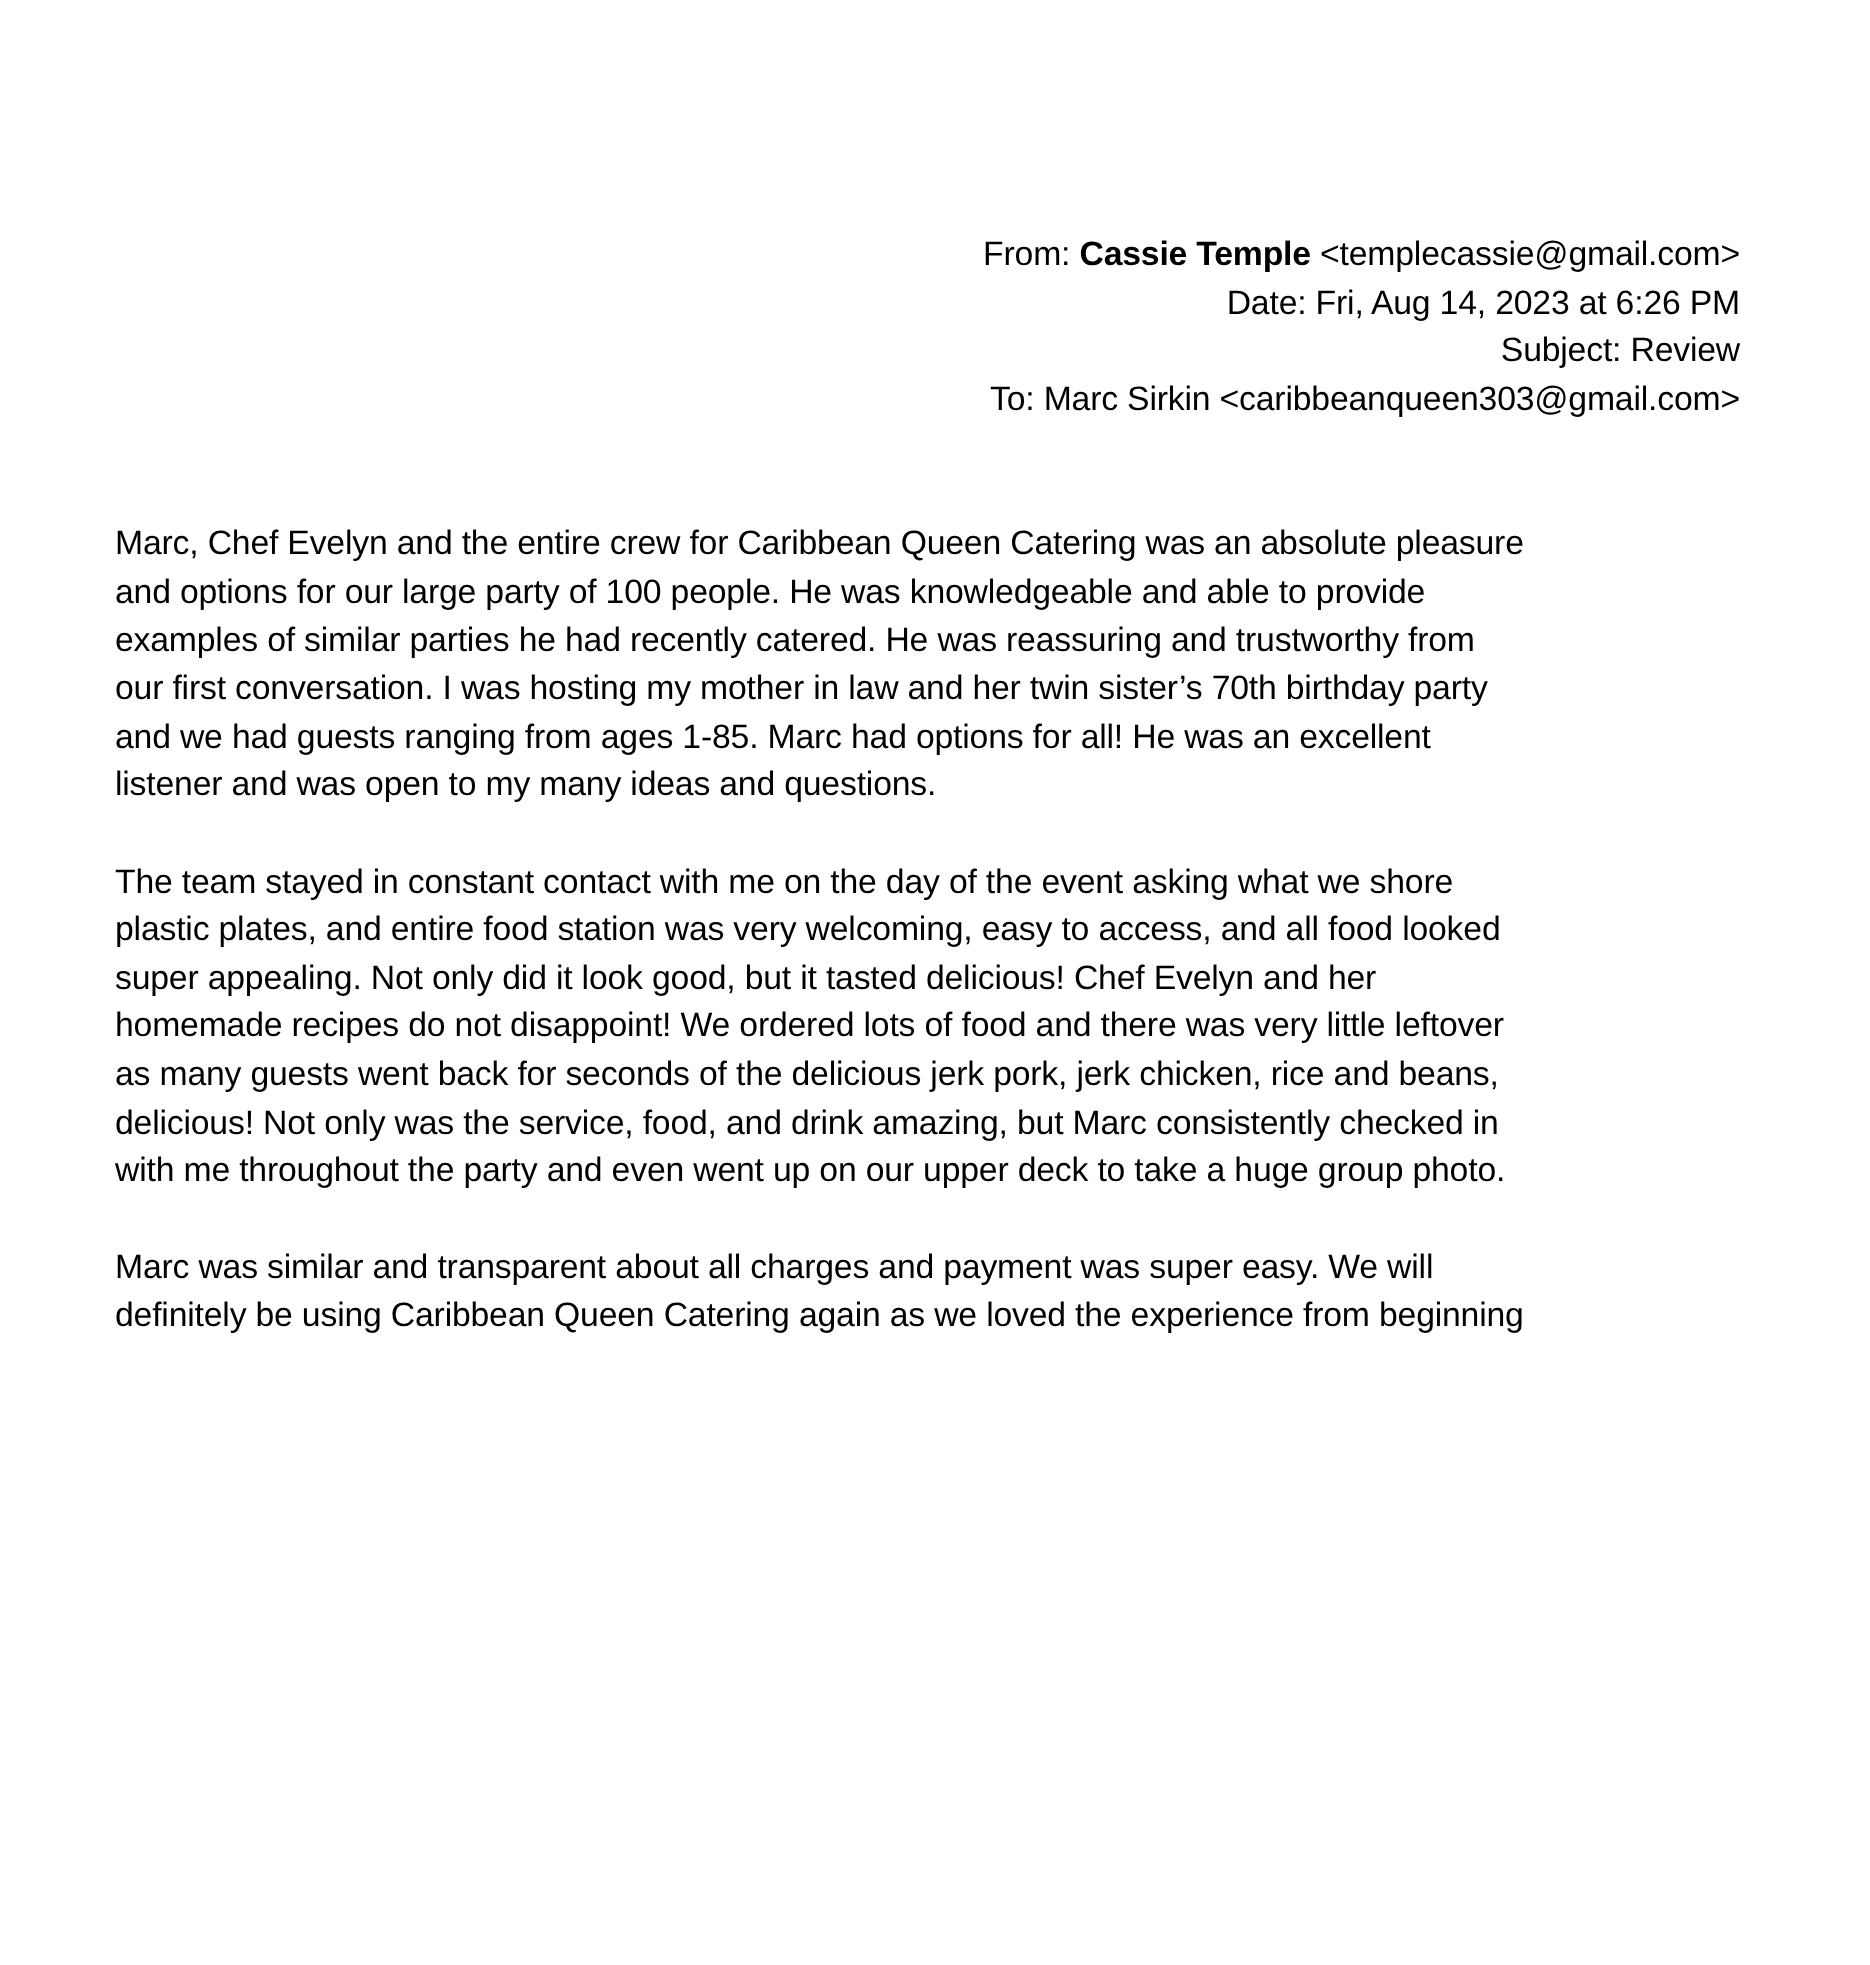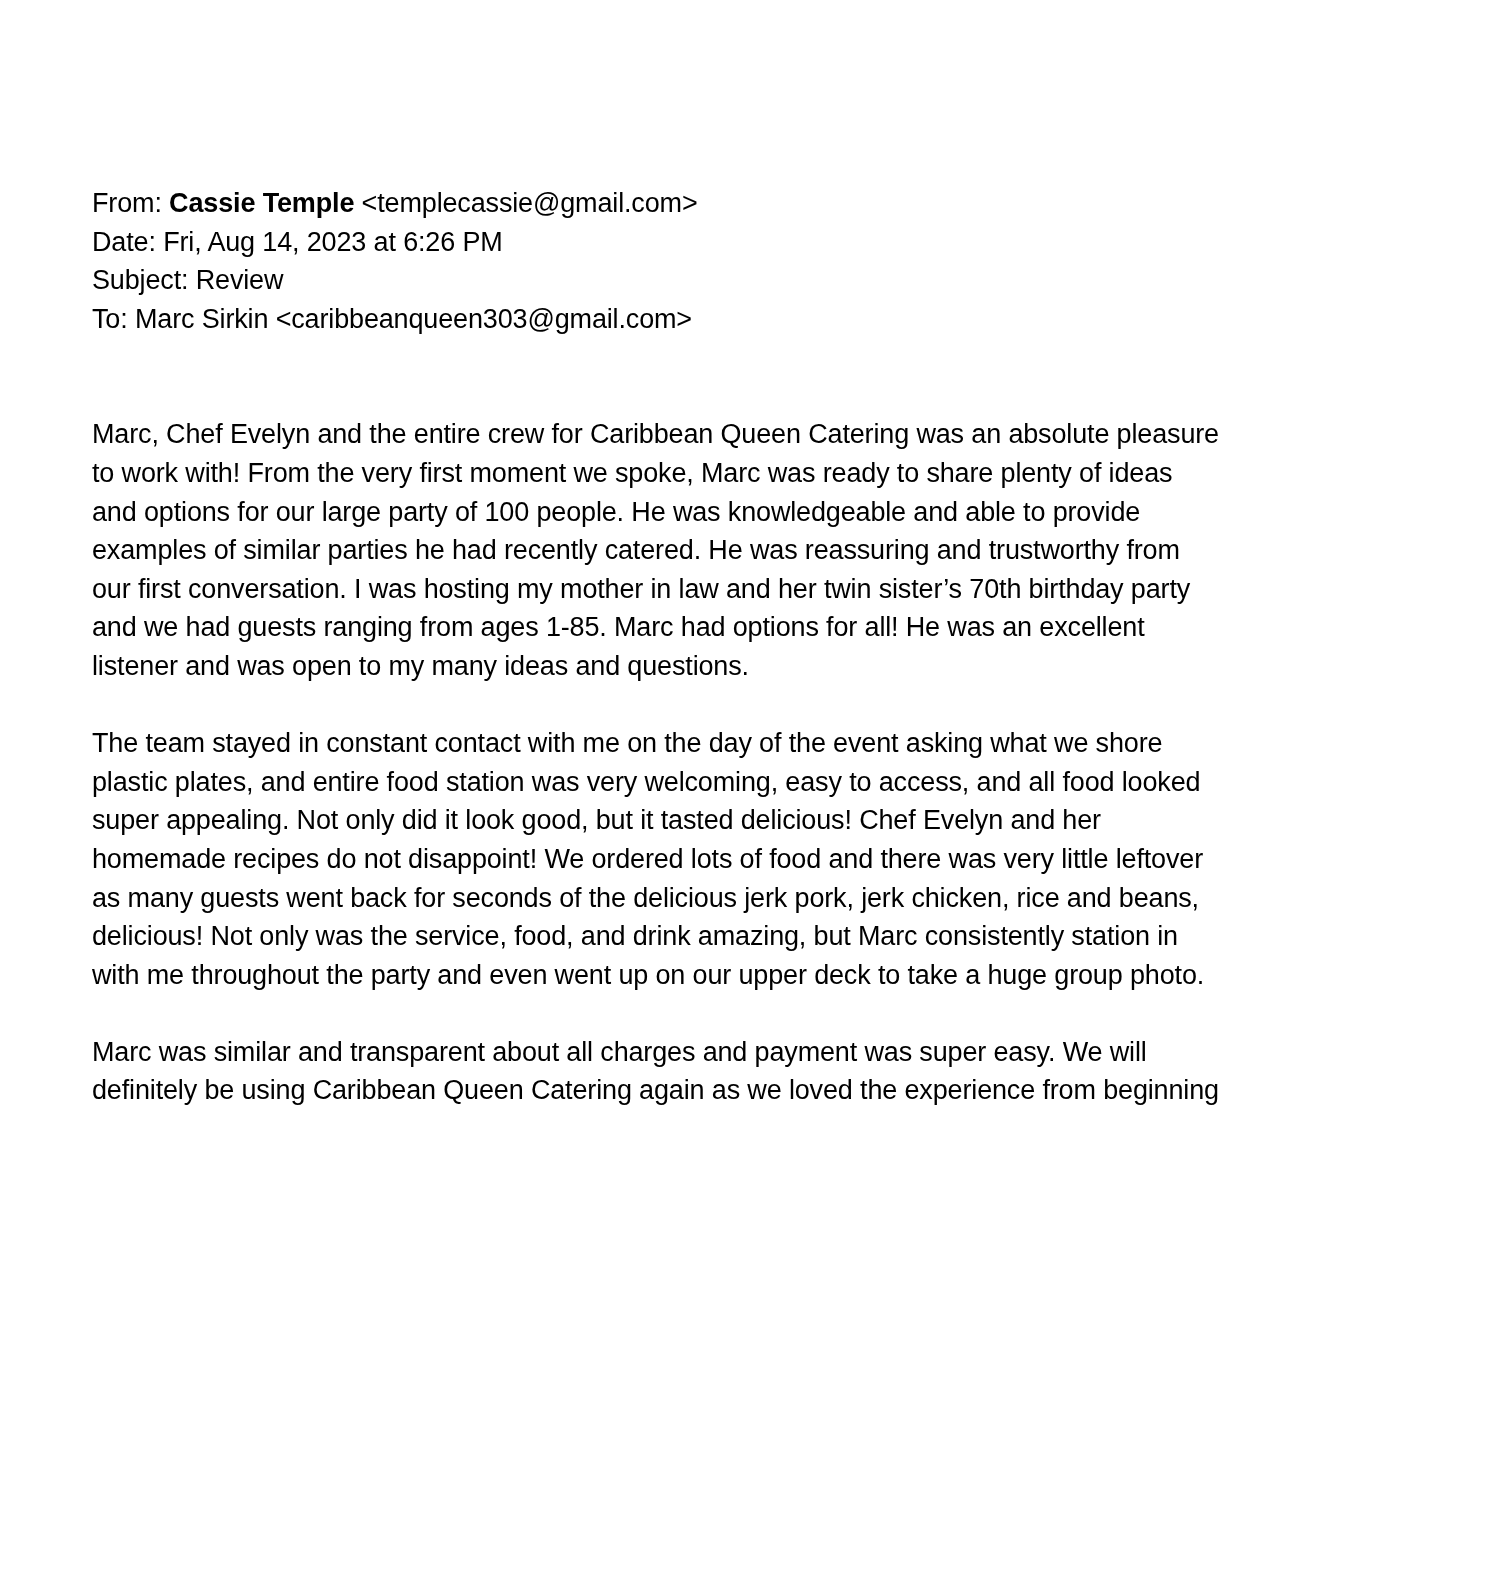--- a/index.html
+++ b/index.html
@@ -23,20 +23,21 @@
     }
     .line {
       font-size: 27px;
       line-height: 38.6px;
       height: 38.6px;
       white-space: nowrap;
       letter-spacing: -0.15px;
     }
     .header-block {
       margin: 0;
+      text-align: right;
     }
     .bold {
       font-weight: bold;
     }
     .spacer-header {
       height: 77px;
     }
     .para {
       margin: 0;
     }
@@ -55,37 +56,36 @@
     <div class="line">Subject: Review</div>
     <div class="line">To: Marc Sirkin &lt;caribbeanqueen303@gmail.com&gt;</div>
   </div>
 
   <div class="spacer-header"></div>
 
   <div class="email-body">
 
     <div class="para">
       <div class="line">Marc, Chef Evelyn and the entire crew for Caribbean Queen Catering was an absolute pleasure</div>
-      <div class="line">to work with!  From the very first moment we spoke, Marc was ready to share plenty of ideas</div>
       <div class="line">and options for our large party of 100 people.  He was knowledgeable and able to provide</div>
       <div class="line">examples of similar parties he had recently catered.  He was reassuring and trustworthy from</div>
       <div class="line">our first conversation.  I was hosting my mother in law and her twin sister’s 70th birthday party</div>
       <div class="line">and we had guests ranging from ages 1-85.  Marc had options for all!  He was an excellent</div>
       <div class="line">listener and was open to my many ideas and questions.</div>
     </div>
 
     <div class="para-gap"></div>
 
     <div class="para">
       <div class="line">The team stayed in constant contact with me on the day of the event asking what we shore</div>
       <div class="line">plastic plates, and entire food station was very welcoming, easy to access, and all food looked</div>
       <div class="line">super appealing.  Not only did it look good, but it tasted delicious!  Chef Evelyn and her</div>
       <div class="line">homemade recipes do not disappoint! We ordered lots of food and there was very little leftover</div>
       <div class="line">as many guests went back for seconds of the delicious jerk pork, jerk chicken, rice and beans,</div>
-      <div class="line">delicious!  Not only was the service, food, and drink amazing, but Marc consistently station in</div>
+      <div class="line">delicious!  Not only was the service, food, and drink amazing, but Marc consistently checked in</div>
       <div class="line">with me throughout the party and even went up on our upper deck to take a huge group photo.</div>
     </div>
 
     <div class="para-gap"></div>
 
     <div class="para">
       <div class="line">Marc was similar and transparent about all charges and payment was super easy.  We will</div>
       <div class="line">definitely be using Caribbean Queen Catering again as we loved the experience from beginning</div>
     </div>
 

